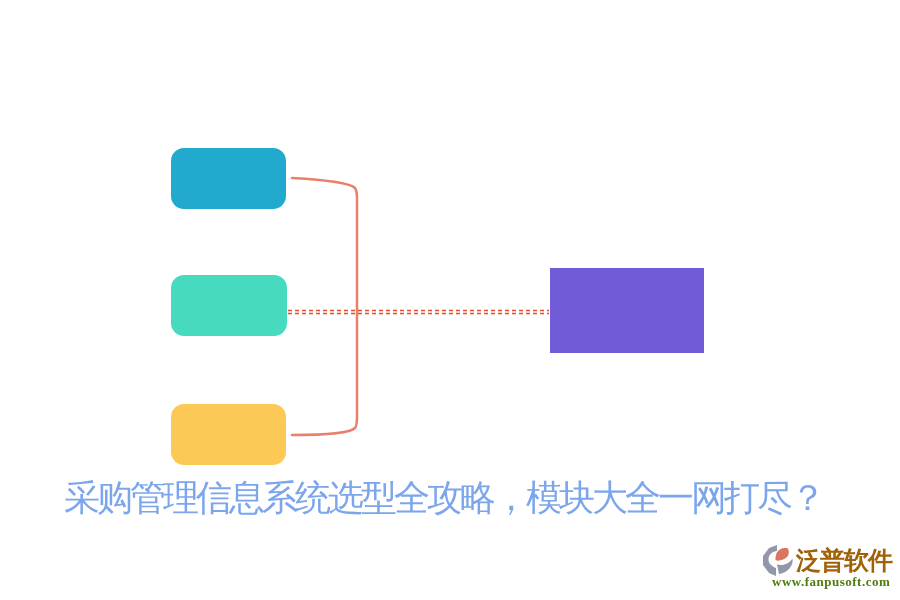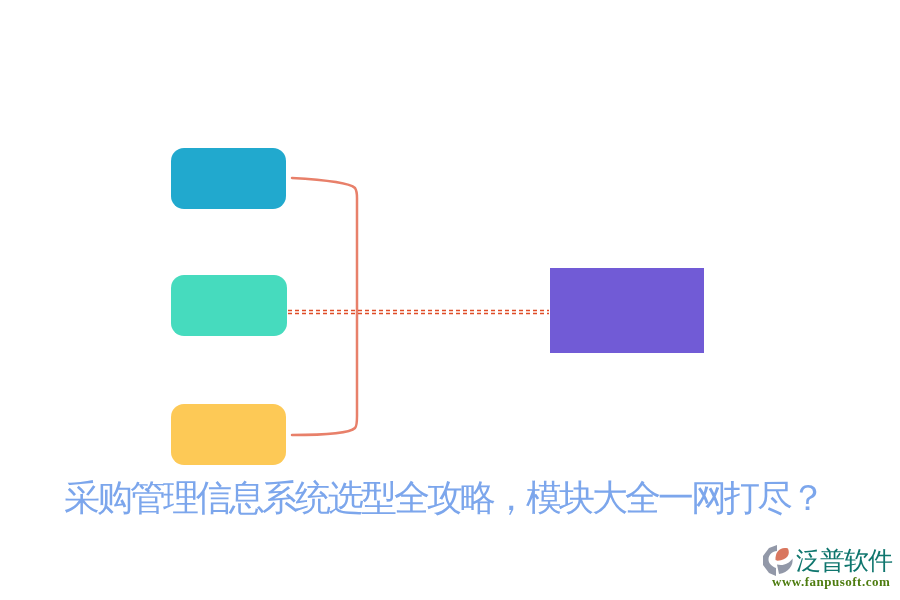--- a/index.html
+++ b/index.html
@@ -47,25 +47,25 @@
     display: flex;
     align-items: flex-start;
   }
   .brand-icon {
     width: 34px;
     height: 31px;
     flex: 0 0 auto;
   }
   .brand-name {
     font-family: "Liberation Serif", "DejaVu Serif", serif;
-    font-weight: normal;
+    font-weight: bold;
     font-size: 25px;
     line-height: 31px;
     letter-spacing: -1px;
-    color: #0f766e;
+    color: #a16207;
     white-space: nowrap;
     text-align: right;
   }
   .brand-url {
     margin-top: -2px;
     margin-left: 10px;
     font-family: "Liberation Serif", "DejaVu Serif", serif;
     font-weight: bold;
     font-size: 13px;
     letter-spacing: 0.5px;

